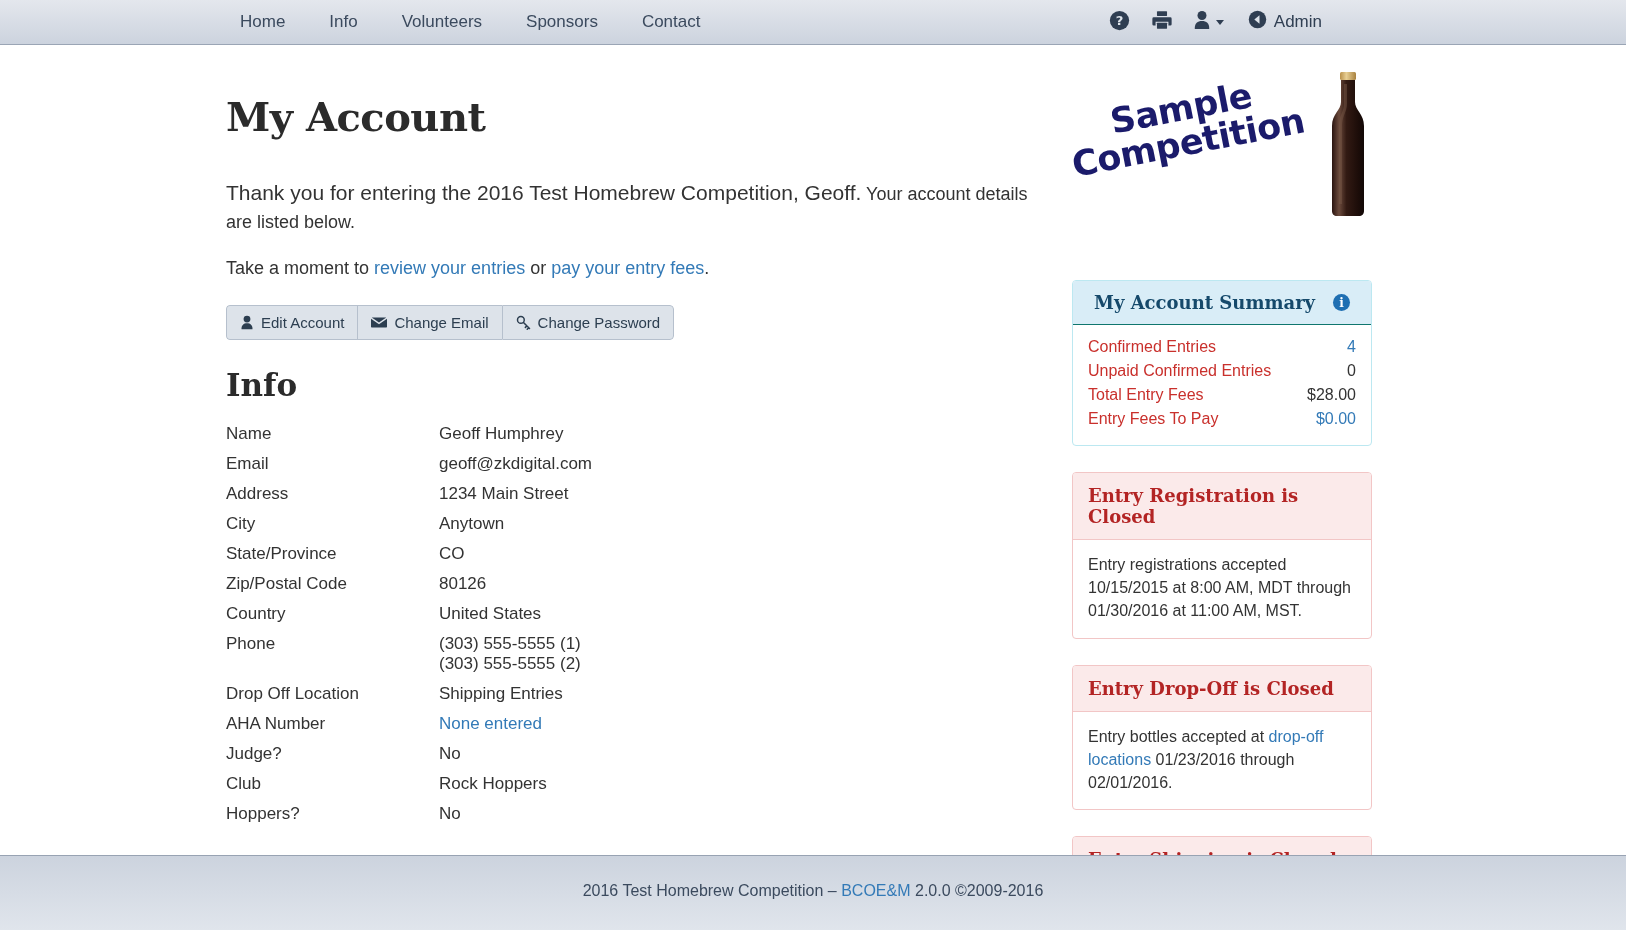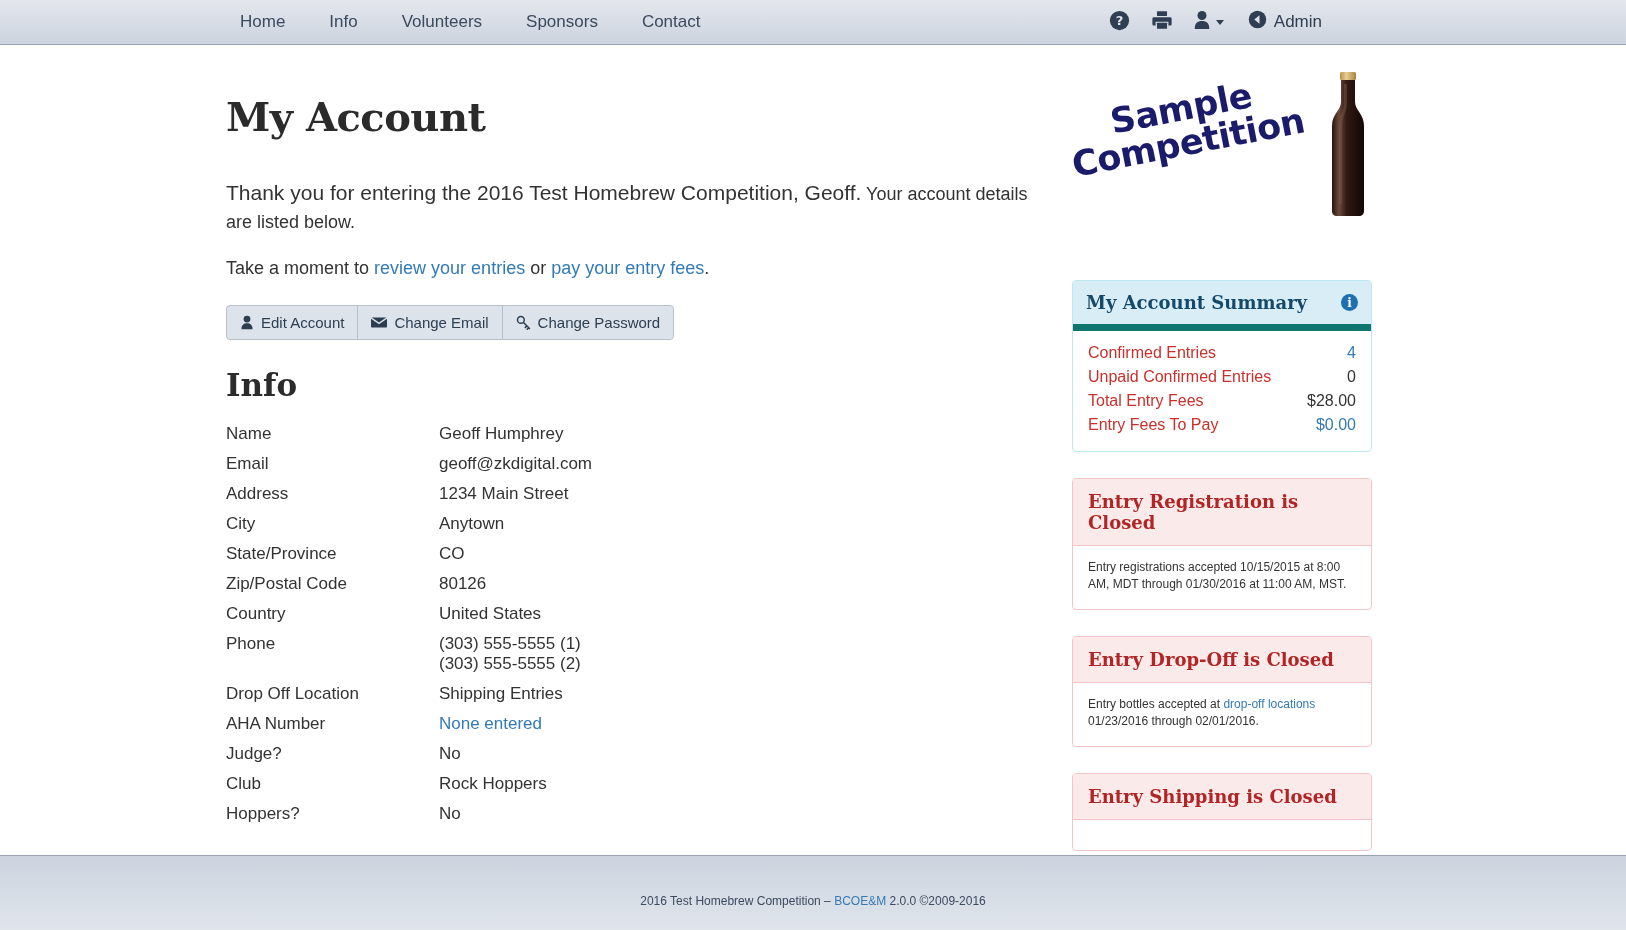--- a/index.html
+++ b/index.html
@@ -153,22 +153,22 @@
   .panel {
     border: 1px solid;
     border-radius: 4px;
     margin-bottom: 26px;
     background: #fff;
     overflow: hidden;
   }
   .panel-info { border-color: #bce8f1; margin-top: 235px; }
   .panel-info .panel-head {
     background: #d9edf7;
-    border-bottom: 7px solid #0f766e;
-    padding: 11px 13px;
+    border-bottom: 1px solid #0f766e;
+    padding: 11px 21px;
     display: flex; align-items: center; justify-content: space-between;
   }
   .panel-info .panel-head .ptitle {
     font-family: "DejaVu Serif", serif;
     font-weight: bold;
     font-size: 18px;
     color: #15496b;
   }
   .panel-body { padding: 10px 15px 14px 15px; }
   .sum-row {
@@ -186,21 +186,21 @@
     border-bottom: 1px solid #f2c6c6;
     padding: 12px 15px;
   }
   .panel-danger .ptitle {
     font-family: "DejaVu Serif", serif;
     font-weight: bold;
     font-size: 18px;
     color: #b32424;
   }
   .panel-danger .panel-body {
-    font-size: 12px;
+    font-size: 16px;
     color: #333;
     line-height: 1.45;
     padding: 13px 15px 15px 15px;
   }
 
   .info-circle {
     width: 17px; height: 17px; border-radius: 50%;
     background: #1f6fb2; color: #fff;
     font-family: "DejaVu Serif", serif;
     font-size: 12px; font-weight: bold;
@@ -239,21 +239,21 @@
     position: absolute;
     left: 0; bottom: 0;
     width: 1626px; height: 75px;
     background: linear-gradient(to bottom, #ccd3de 0%, #e0e5ec 100%);
     border-top: 1px solid #98a3b3;
     display: flex;
     align-items: flex-start;
     justify-content: center;
     padding-top: 26px;
   }
-  .footer-text { font-size: 12px; color: #3b4a5e; margin-top: 12px; }
+  .footer-text { font-size: 16px; color: #3b4a5e; }
 </style>
 </head>
 <body>
 
 <div class="navbar">
   <div class="nav-left" id="navLeft">
       <span class="nav-link">Home</span>
       <span class="nav-link">Info</span>
       <span class="nav-link">Volunteers</span>
       <span class="nav-link">Sponsors</span>

